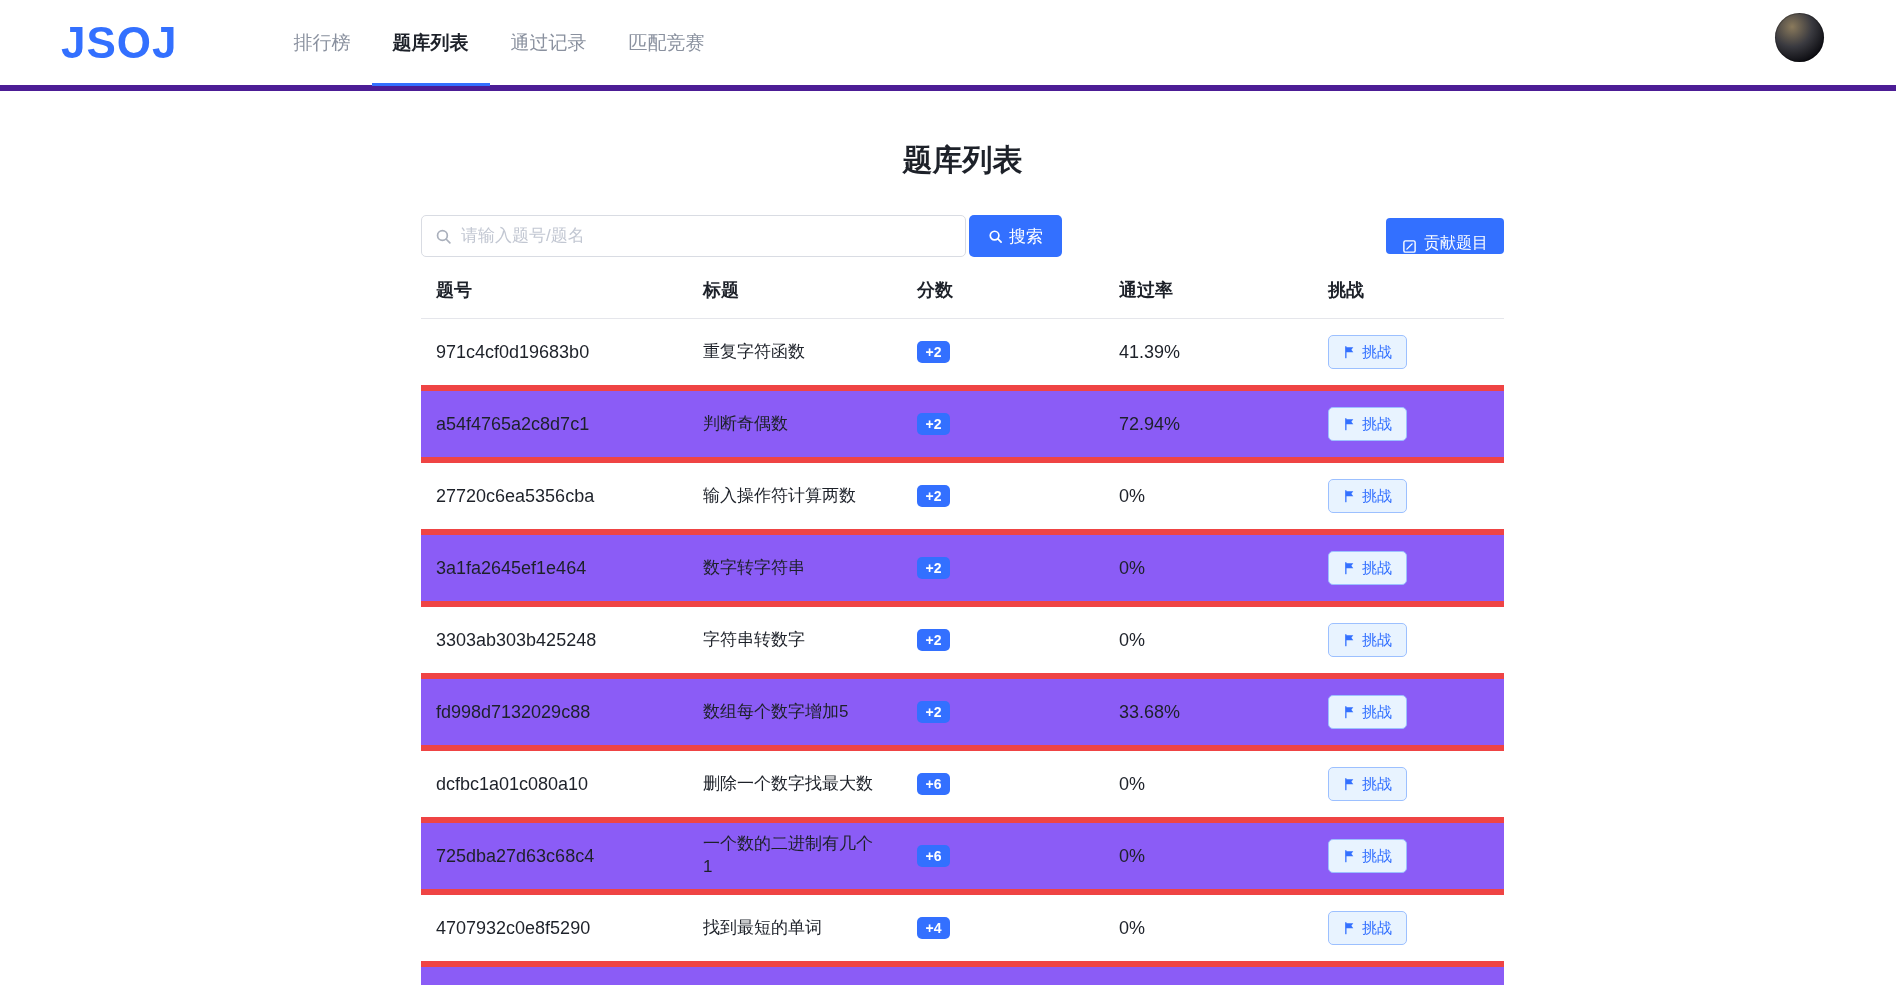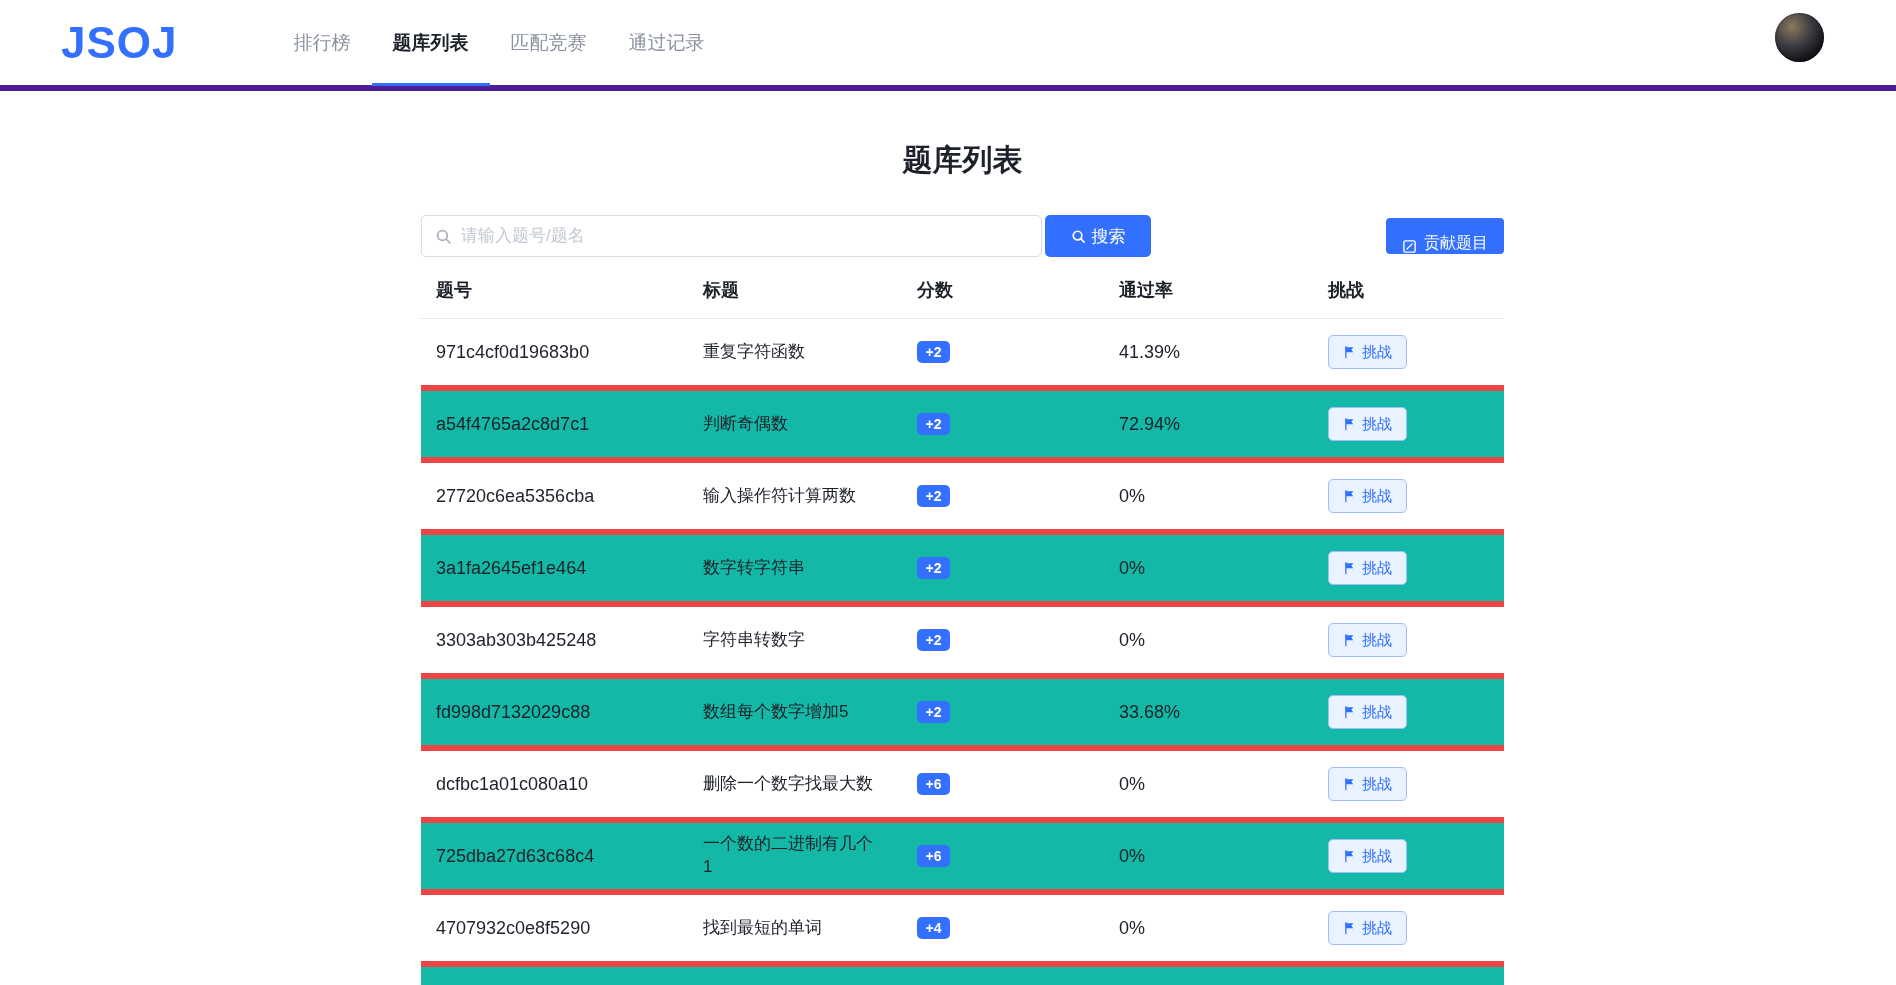--- a/index.html
+++ b/index.html
@@ -80,42 +80,42 @@
 
   .toolbar {
     display: flex;
     align-items: center;
     margin-top: 34px;
     height: 42px;
   }
   .search-box {
     display: flex;
     align-items: center;
-    width: 621px;
+    width: 545px;
     height: 42px;
     border: 1px solid #d9dce3;
     border-radius: 5px;
     padding: 16px 13px;
     background: #fff;
   }
   .search-box svg { color: #aab0bc; flex: 0 0 auto; }
   .search-input {
     border: none;
     outline: none;
     flex: 1;
     margin-left: 9px;
     font-size: 17px;
     font-family: inherit;
     color: #1d2129;
     background: transparent;
   }
   .search-input::placeholder { color: #c2c7d2; }
   .search-btn {
     margin-left: 3px;
-    width: 106px;
+    width: 93px;
     height: 42px;
     border: none;
     border-radius: 5px;
     background: #3370ff;
     color: #fff;
     font-size: 17px;
     font-family: inherit;
     display: flex;
     align-items: center;
     justify-content: center;
@@ -152,21 +152,21 @@
     color: #1d2129;
     border-bottom: 1px solid #e5e6eb;
     background: #fff;
   }
   .row {
     min-height: 72px;
     font-size: 18px;
     background: #fff;
     border-bottom: 6px solid #ef4444;
   }
-  .row.alt { background: #14b8a6; }
+  .row.alt { background: #8b5cf6; }
   .cell { padding-left: 15px; padding-right: 10px; }
   .title-cell {
     font-size: 17px;
     line-height: 1.35;
     padding-right: 28px;
     word-break: break-all;
     padding-top: 10px;
     padding-bottom: 10px;
   }
   .badge {
@@ -197,22 +197,22 @@
   }
 </style>
 </head>
 <body>
 
 <header class="app-header">
   <div class="logo">JSOJ</div>
   <nav class="nav-tabs">
       <div class="nav-tab">排行榜</div>
       <div class="nav-tab active">题库列表</div>
+      <div class="nav-tab">通过记录</div>
       <div class="nav-tab">匹配竞赛</div>
-      <div class="nav-tab">通过记录</div>
     </nav>
   <div class="avatar"></div>
 </header>
 
 <main class="content">
   <h1 class="page-title">题库列表</h1>
 
   <div class="toolbar">
     <div class="search-box">
       <svg width="17" height="17" viewBox="0 0 16 16" fill="none" stroke="currentColor" stroke-width="1.6" stroke-linecap="round">

